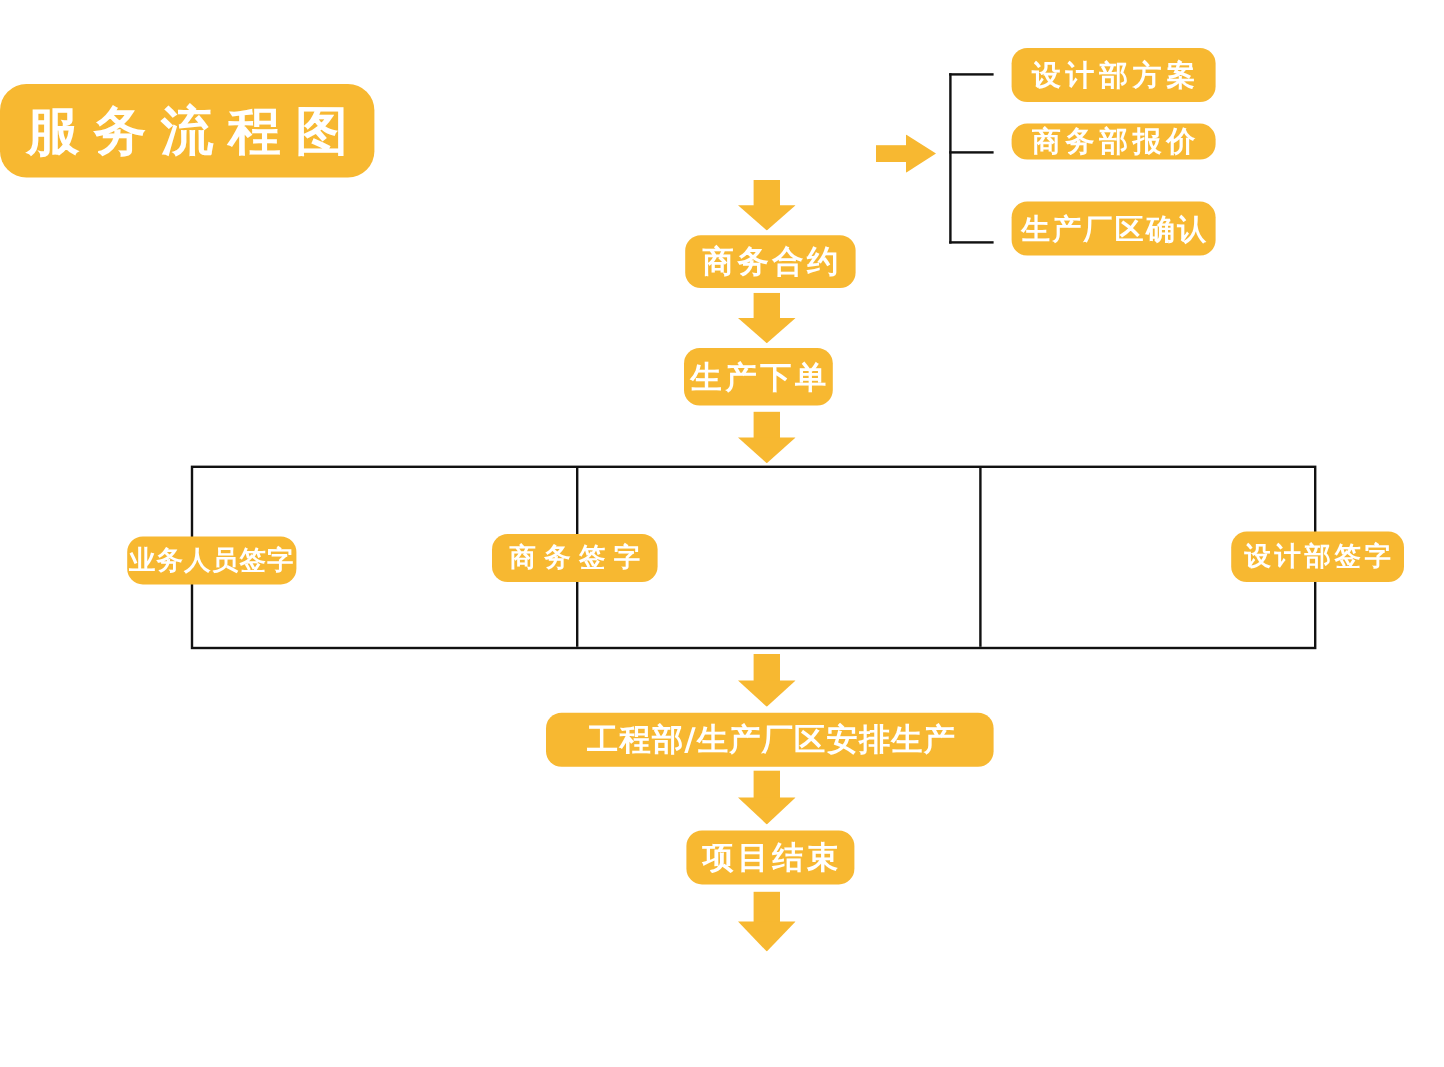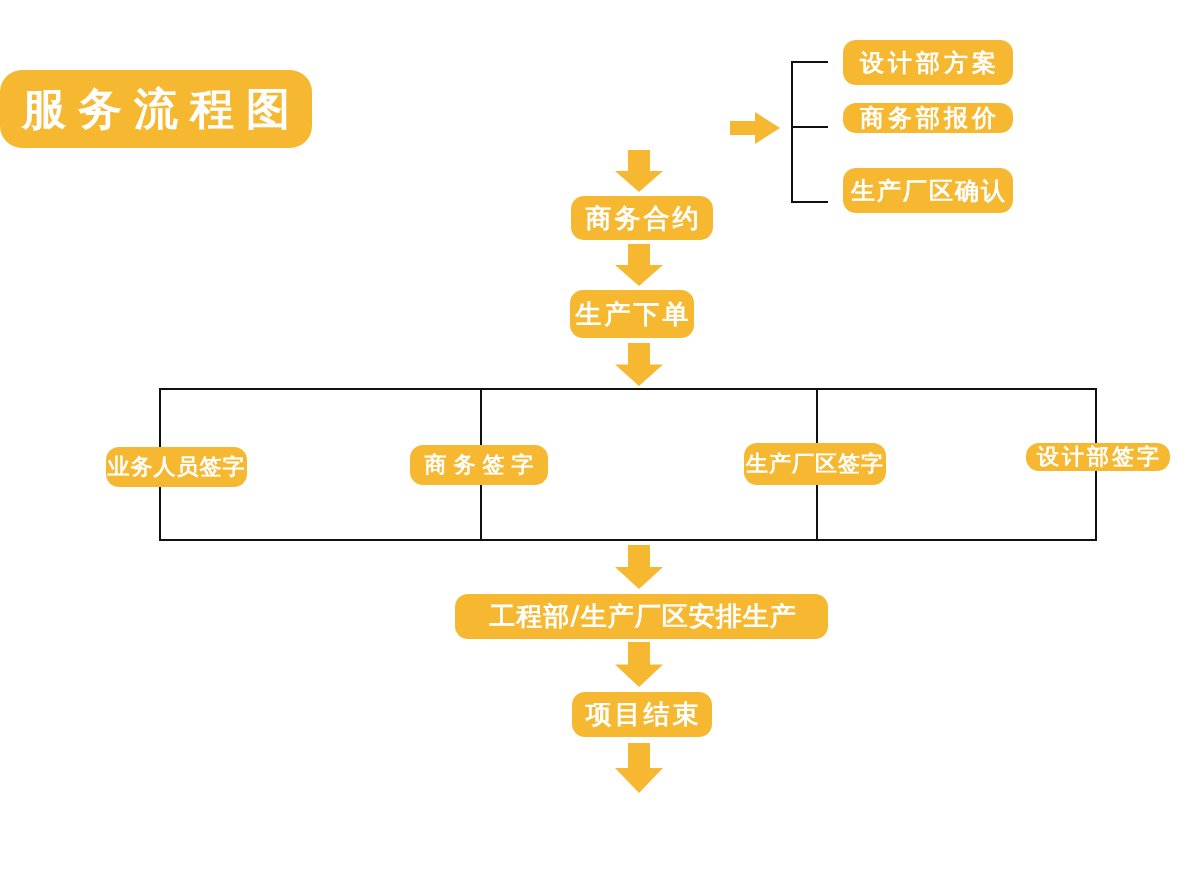--- a/index.html
+++ b/index.html
@@ -117,16 +117,15 @@
   <div class="node branch-node" style="left:843px; top:103px; width:170px; height:30px;">商务部报价</div>
   <div class="node branch-node" style="left:843px; top:168px; width:170px; height:45px; letter-spacing:2px; text-indent:2px;">生产厂区确认</div>
 
   <div class="frame">
     <div class="divider" style="left:319px;"></div>
     <div class="divider" style="left:655px;"></div>
   </div>
 
   <div class="node sign-node" style="left:93px; top:447px; width:141px; height:40px;margin-left:13px;">业务人员签字</div>
   <div class="node sign-node wide-space" style="left:410px; top:445px; width:138px; height:40px;">商务签字</div>
-  <div class="node sign-node" style="left:744px; top:443px; width:142px; height:42px;">生产厂区签字</div>
-  <div class="node sign-node" style="left:1026px; top:443px; width:144px; height:28px; letter-spacing:3px; text-indent:3px;">设计部签字</div>
+  <div class="node sign-node" style="left:1026px; top:443px; width:144px; height:42px; letter-spacing:3px; text-indent:3px;">设计部签字</div>
 
 </div>
 
 </body></html>

